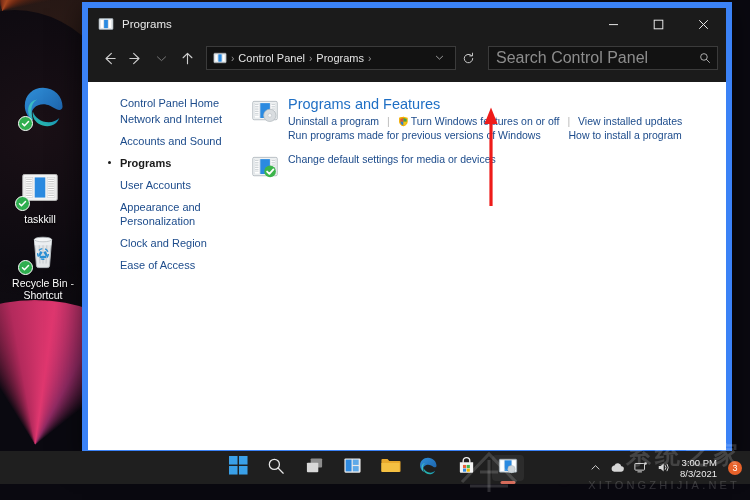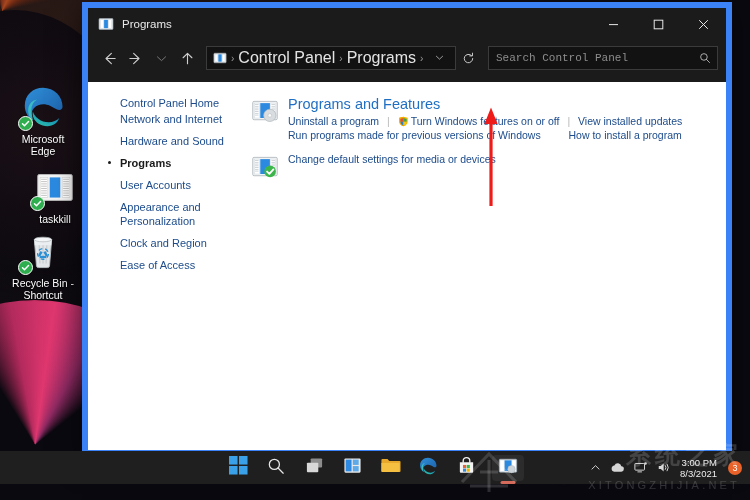--- a/index.html
+++ b/index.html
@@ -99,32 +99,32 @@
     padding:0 8px 6px 8px;box-sizing:content-box;
   }
   .nav-ico{width:26px;height:26px;display:flex;align-items:center;justify-content:center;color:#cfcfcf;flex:0 0 auto;}
   .nav-ico.dim{color:#7a7a7a;}
   .nav-ico svg{display:block;}
   .addressbar{
     flex:1;height:24px;margin-left:6px;border:1px solid #3b3b3b;background:#121212;
     display:flex;align-items:center;padding:0 4px;box-sizing:border-box;min-width:0;
   }
   .crumb-icon{width:14px;height:14px;margin:0 3px 0 2px;position:relative;flex:0 0 auto;}
-  .crumb{color:#e3e3e3;font-size:16px;padding:0 3px;white-space:nowrap;}
+  .crumb{color:#e3e3e3;font-size:11px;padding:0 3px;white-space:nowrap;}
   .crumb-sep{color:#9a9a9a;font-size:10px;padding:0 1px;}
   .addr-spacer{flex:1;}
   .addr-chev{color:#c8c8c8;padding:0 6px;font-size:10px;}
   .refresh{width:24px;height:24px;display:flex;align-items:center;justify-content:center;color:#d0d0d0;flex:0 0 auto;}
   .searchbox{
     width:230px;height:24px;margin-left:8px;border:1px solid #3b3b3b;background:#121212;
     display:flex;align-items:center;box-sizing:border-box;flex:0 0 auto;
   }
   .searchbox input{
-    flex:1;background:transparent;border:0;outline:0;color:#d8d8d8;font-size:11px;
-    font-family:Liberation Mono, monospace;padding-left:7px;min-width:0;
+    flex:1;background:transparent;border:0;outline:0;color:#d8d8d8;font-size:16px;
+    font-family:Liberation Sans, sans-serif;padding-left:7px;min-width:0;
   }
   .searchbox input::placeholder{color:#8d8d8d;}
   .search-ico{width:24px;display:flex;align-items:center;justify-content:center;color:#c9c9c9;}
 
   .body-area{position:absolute;left:0;right:0;top:74px;bottom:0;background:#fff;display:flex;}
   .sidebar{width:155px;flex:0 0 auto;padding:14px 0 0 18px;box-sizing:border-box;}
   .side-item{
     font-size:11px;color:#1c4b8b;line-height:14px;margin-bottom:8px;
     position:relative;padding-left:14px;cursor:default;
   }
@@ -215,24 +215,23 @@
         <path d="M24 4C13.5 4 5 11.6 5 22.6c0 7 3.6 12.4 8.4 15.6-2.2-4.2-2-9.6 1.3-13.2 4-4.3 11-5 16.6-2.3 4 1.9 6.9 4.4 9.5 4.4 2.3 0 3.6-1.3 3.6-3.6C44.4 12.9 35.6 4 24 4z" fill="url(#edgeA)"></path>
         <path d="M41 35.6c-2.6 2.5-6.6 4.4-11 4.4-8.2 0-14.6-5.1-16.6-11.2-1 4.6 1.2 9.6 6 12.6 4 2.5 9 3.2 13.4 2 3.6-1 6.6-3.6 8.2-7.8z" fill="url(#edgeB)"></path>
         <path d="M13.5 38.3C10 35.4 8 31 8.6 25.8c.6-5 4.2-9 9.3-9.7-3.8 2.2-6 6-6 10.4 0 4.6 1.4 8.6 1.6 11.8z" fill="#3ec7c2" opacity=".85"></path>
       </svg>
       <span class="shortcut-badge">
         <svg viewBox="0 0 12 12">
             <path d="M2 6.4l2.6 2.6L10 3.4" stroke="#fff" stroke-width="2" fill="none" stroke-linecap="round" stroke-linejoin="round"></path>
           </svg>
       </span>
     </div>
-    <div class="lbl">Microsoft<br>Edge</div>
-  </div>
-
-  <div class="desk-icon" style="left:16px;top:164px;">
+  </div>
+
+  <div class="desk-icon" style="left:1px;top:164px;">
     <div class="glyph">
       <svg viewBox="0 0 48 48" width="46" height="46">
         <rect x="6" y="11" width="36" height="27" rx="1.5" fill="#f4f4f4" stroke="#b9b9b9"></rect>
         <rect x="8.5" y="14" width="8" height="21" fill="#ffffff" stroke="#d3d3d3" stroke-width=".7"></rect>
         <g fill="#c8c8c8">
           <rect x="9.5" y="15.4" width="6" height="1.1"></rect>
             <rect x="9.5" y="17.8" width="6" height="1.1"></rect>
           <rect x="9.5" y="20.2" width="6" height="1.1"></rect>
             <rect x="9.5" y="22.6" width="6" height="1.1"></rect>
           <rect x="9.5" y="25" width="6" height="1.1"></rect>
@@ -382,21 +381,21 @@
   <div class="body-area">
 
     <div class="sidebar">
       <div class="side-item home">
         <span class="u">Control Panel Home</span>
       </div>
       <div class="side-item">
         <span class="u">Network and Internet</span>
       </div>
       <div class="side-item">
-        <span class="u">Hardware and Sound</span>
+        <span class="u">Accounts and Sound</span>
       </div>
       <div class="side-item current">
         <span>Programs</span>
       </div>
       <div class="side-item">
         <span class="u">User Accounts</span>
       </div>
       <div class="side-item">
         <span class="u">Appearance and Personalization</span>
       </div>

